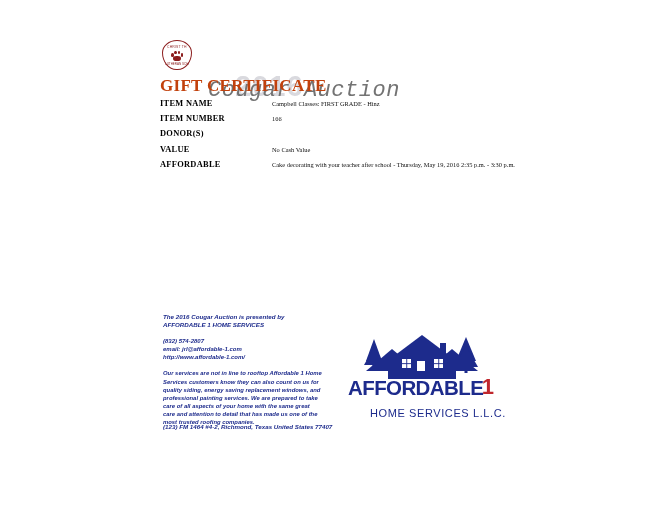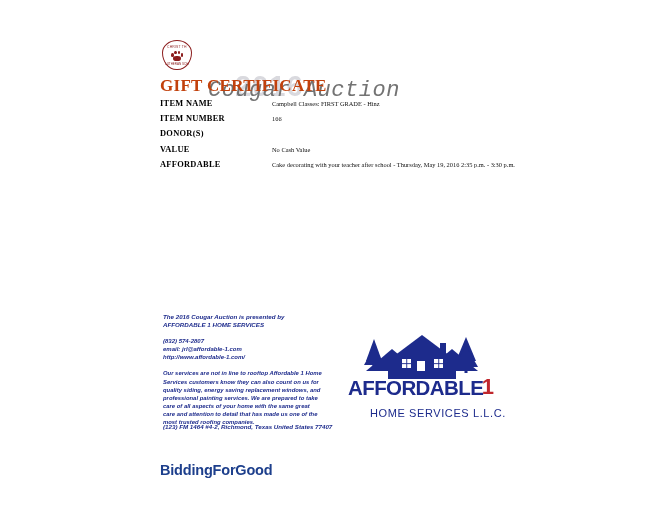--- a/index.html
+++ b/index.html
@@ -385,17 +385,14 @@
         <rect x="54" y="32.2" width="9" height="0.9" fill="#1d2b8c"></rect>
         <rect x="90.3" y="28" width="0.9" height="9" fill="#1d2b8c"></rect>
         <rect x="86" y="32.2" width="9" height="0.9" fill="#1d2b8c"></rect>
       </svg>
       <div class="logo-word">AFFORDABLE</div>
       <div class="logo-one">1</div>
       <div class="logo-sub">HOME SERVICES L.L.C.</div>
     </div>
   </div>
 
-  <div class="bfg">
-    <span>Bidding</span><span>ForGood</span>
-  </div>
 
 </div>
 
 </body></html>

